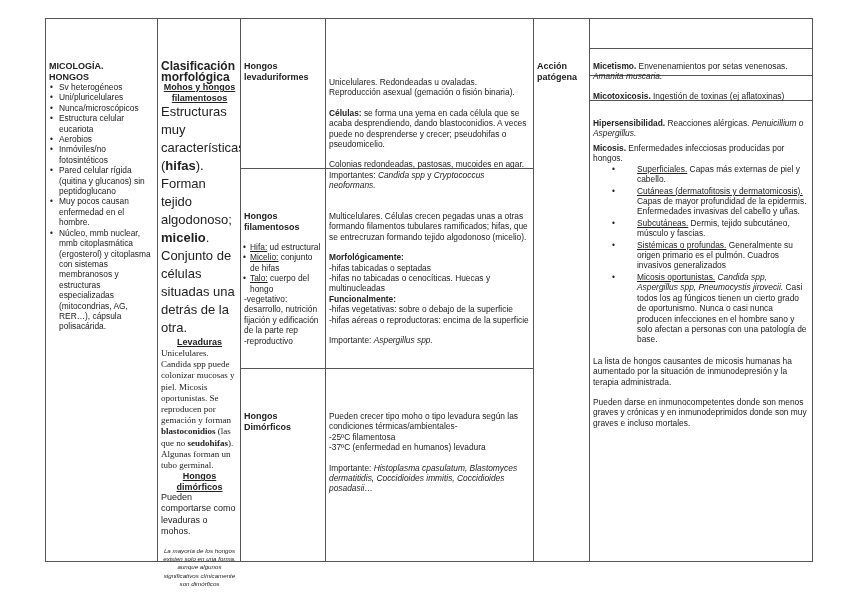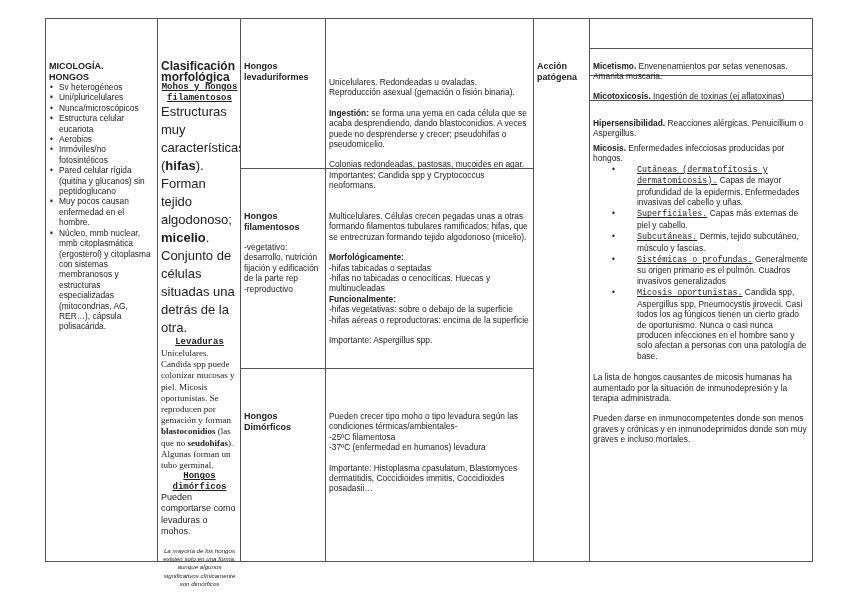--- a/index.html
+++ b/index.html
@@ -1,21 +1,21 @@
 <!DOCTYPE html>
 <html><head>
 <meta charset="utf-8">
 <style>
   html, body { margin:0; padding:0; background:#ffffff; }
   body { width:848px; height:599px; position:relative; overflow:hidden;
          font-family:"Liberation Sans", sans-serif; font-size:8.4px; line-height:10.4px; color:#222; }
   .cell { position:absolute; box-sizing:border-box; padding:1px 3px; overflow:hidden;margin-top:41px; }
   .b { font-weight:bold; }
-  .u { text-decoration:underline;font-family:Liberation Mono, monospace; }
-  .i { }
+  .u { text-decoration:underline; }
+  .i { font-style:italic; }
   .c { text-align:center; }
   .line { position:absolute; background:#555; }
   ul.dots { margin:0; padding:0 0 0 10px; list-style:none; }
   ul.dots li { position:relative; padding-left:0; }
   ul.dots li::before { content:"\2022"; position:absolute; left:-9px; top:0; }
   ul.dots2 { margin:0; padding:0 0 0 44px; list-style:none; }
   ul.dots2 li { position:relative; margin-bottom:1px; }
   ul.dots2 li::before { content:"\2022"; position:absolute; left:-25px; top:0; }
   ul.dots3 { margin:0; padding:0 0 0 6px; list-style:none; }
   ul.dots3 li { position:relative; }
@@ -72,29 +72,34 @@
   </p>
   <div class="b u c" style="font-size:9px;line-height:10.5px;">Hongos dimórficos</div>
   <p style="font-size:9px;line-height:11.2px;">Pueden comportarse como levaduras o mohos.</p>
   <p class="small-note">La mayoría de los hongos existen solo en una forma, aunque algunos significativos clínicamente son dimórficos</p>
 </div>
 
 <div class="cell b" style="left:241px;top:19px;width:84px;height:149px;font-size:9px;line-height:10.5px;">Hongos levaduriformes</div>
 <div class="cell" style="left:241px;top:169px;width:84px;height:199px;">
   <div class="b" style="font-size:9px;line-height:10.5px;width:60px;">Hongos filamentosos</div>
   <div class="gap"></div>
+  <ul class="dots3">
+    <li><span class="u">Hifa:</span><span> ud estructural</span></li>
+    <li><span class="u">Micelio:</span><span> conjunto de hifas</span></li>
+    <li><span class="u">Talo:</span><span> cuerpo del hongo</span></li>
+  </ul>
   <p>-vegetativo: desarrollo, nutrición fijación y edificación de la parte rep</p>
   <p>-reproductivo</p>
 </div>
 <div class="cell b" style="left:241px;top:369px;width:60px;height:192px;font-size:9px;line-height:10.5px;">Hongos Dimórficos</div>
 
 <div class="cell" style="left:326px;top:35px;width:207px;height:149px;">
   <p>Unicelulares. Redondeadas u ovaladas. Reproducción asexual (gemación o fisión binaria).</p>
   <div class="gap"></div>
-  <p><span class="b">Ingestión:</span><span> se forma una yema en cada célula que se acaba desprendiendo, dando blastoconidios. A veces puede no desprenderse y crecer; pseudohifas o pseudomicelio.</span></p>
+  <p><span class="b">Células:</span><span> se forma una yema en cada célula que se acaba desprendiendo, dando blastoconidios. A veces puede no desprenderse y crecer; pseudohifas o pseudomicelio.</span></p>
   <div class="gap"></div>
   <p><span>Colonias redondeadas, pastosas, mucoides en agar. Importantes: </span><span class="i">Candida spp</span><span> y </span><span class="i">Cryptococcus neoformans.</span></p>
 </div>
 <div class="cell" style="left:326px;top:169px;width:207px;height:199px;">
   <p>Multicelulares. Células crecen pegadas unas a otras formando filamentos tubulares ramificados; hifas, que se entrecruzan formando tejido algodonoso (micelio).</p>
   <div class="gap"></div>
   <p class="b">Morfológicamente:</p>
   <p>-hifas tabicadas o septadas</p>
   <p>-hifas no tabicadas o cenocíticas. Huecas y multinucleadas</p>
   <p class="b">Funcionalmente:</p>
@@ -118,22 +123,22 @@
 </div>
 <div class="cell" style="left:590px;top:49px;width:222px;height:26px;">
   <span class="b">Micotoxicosis.</span><span> Ingestión de toxinas (ej aflatoxinas)</span>
 </div>
 <div class="cell" style="left:590px;top:76px;width:222px;height:24px;">
   <span class="b">Hipersensibilidad.</span><span> Reacciones alérgicas. </span><span class="i">Penuicillium o Aspergillus.</span>
 </div>
 <div class="cell" style="left:590px;top:101px;width:222px;height:460px;">
   <p><span class="b">Micosis.</span><span> Enfermedades infecciosas producidas por hongos.</span></p>
   <ul class="dots2">
+    <li><span class="u">Superficiales.</span><span> Capas más externas de piel y cabello.</span></li>
     <li><span class="u">Cutáneas (dermatofitosis y dermatomicosis).</span><span> Capas de mayor profundidad de la epidermis. Enfermedades invasivas del cabello y uñas.</span></li>
-    <li><span class="u">Superficiales.</span><span> Capas más externas de piel y cabello.</span></li>
     <li><span class="u">Subcutáneas.</span><span> Dermis, tejido subcutáneo, músculo y fascias.</span></li>
     <li><span class="u">Sistémicas o profundas.</span><span> Generalmente su origen primario es el pulmón. Cuadros invasivos generalizados</span></li>
     <li><span class="u">Micosis oportunistas.</span><span class="i"> Candida spp, Aspergillus spp, Pneumocystis jirovecii.</span><span> Casi todos los ag fúngicos tienen un cierto grado de oportunismo. Nunca o casi nunca producen infecciones en el hombre sano y solo afectan a personas con una patología de base.</span></li>
   </ul>
   <div class="gap"></div>
   <p>La lista de hongos causantes de micosis humanas ha aumentado por la situación de inmunodepresión y la terapia administrada.</p>
   <div class="gap"></div>
   <p>Pueden darse en inmunocompetentes donde son menos graves y crónicas y en inmunodeprimidos donde son muy graves e incluso mortales.</p>
 </div>
 

